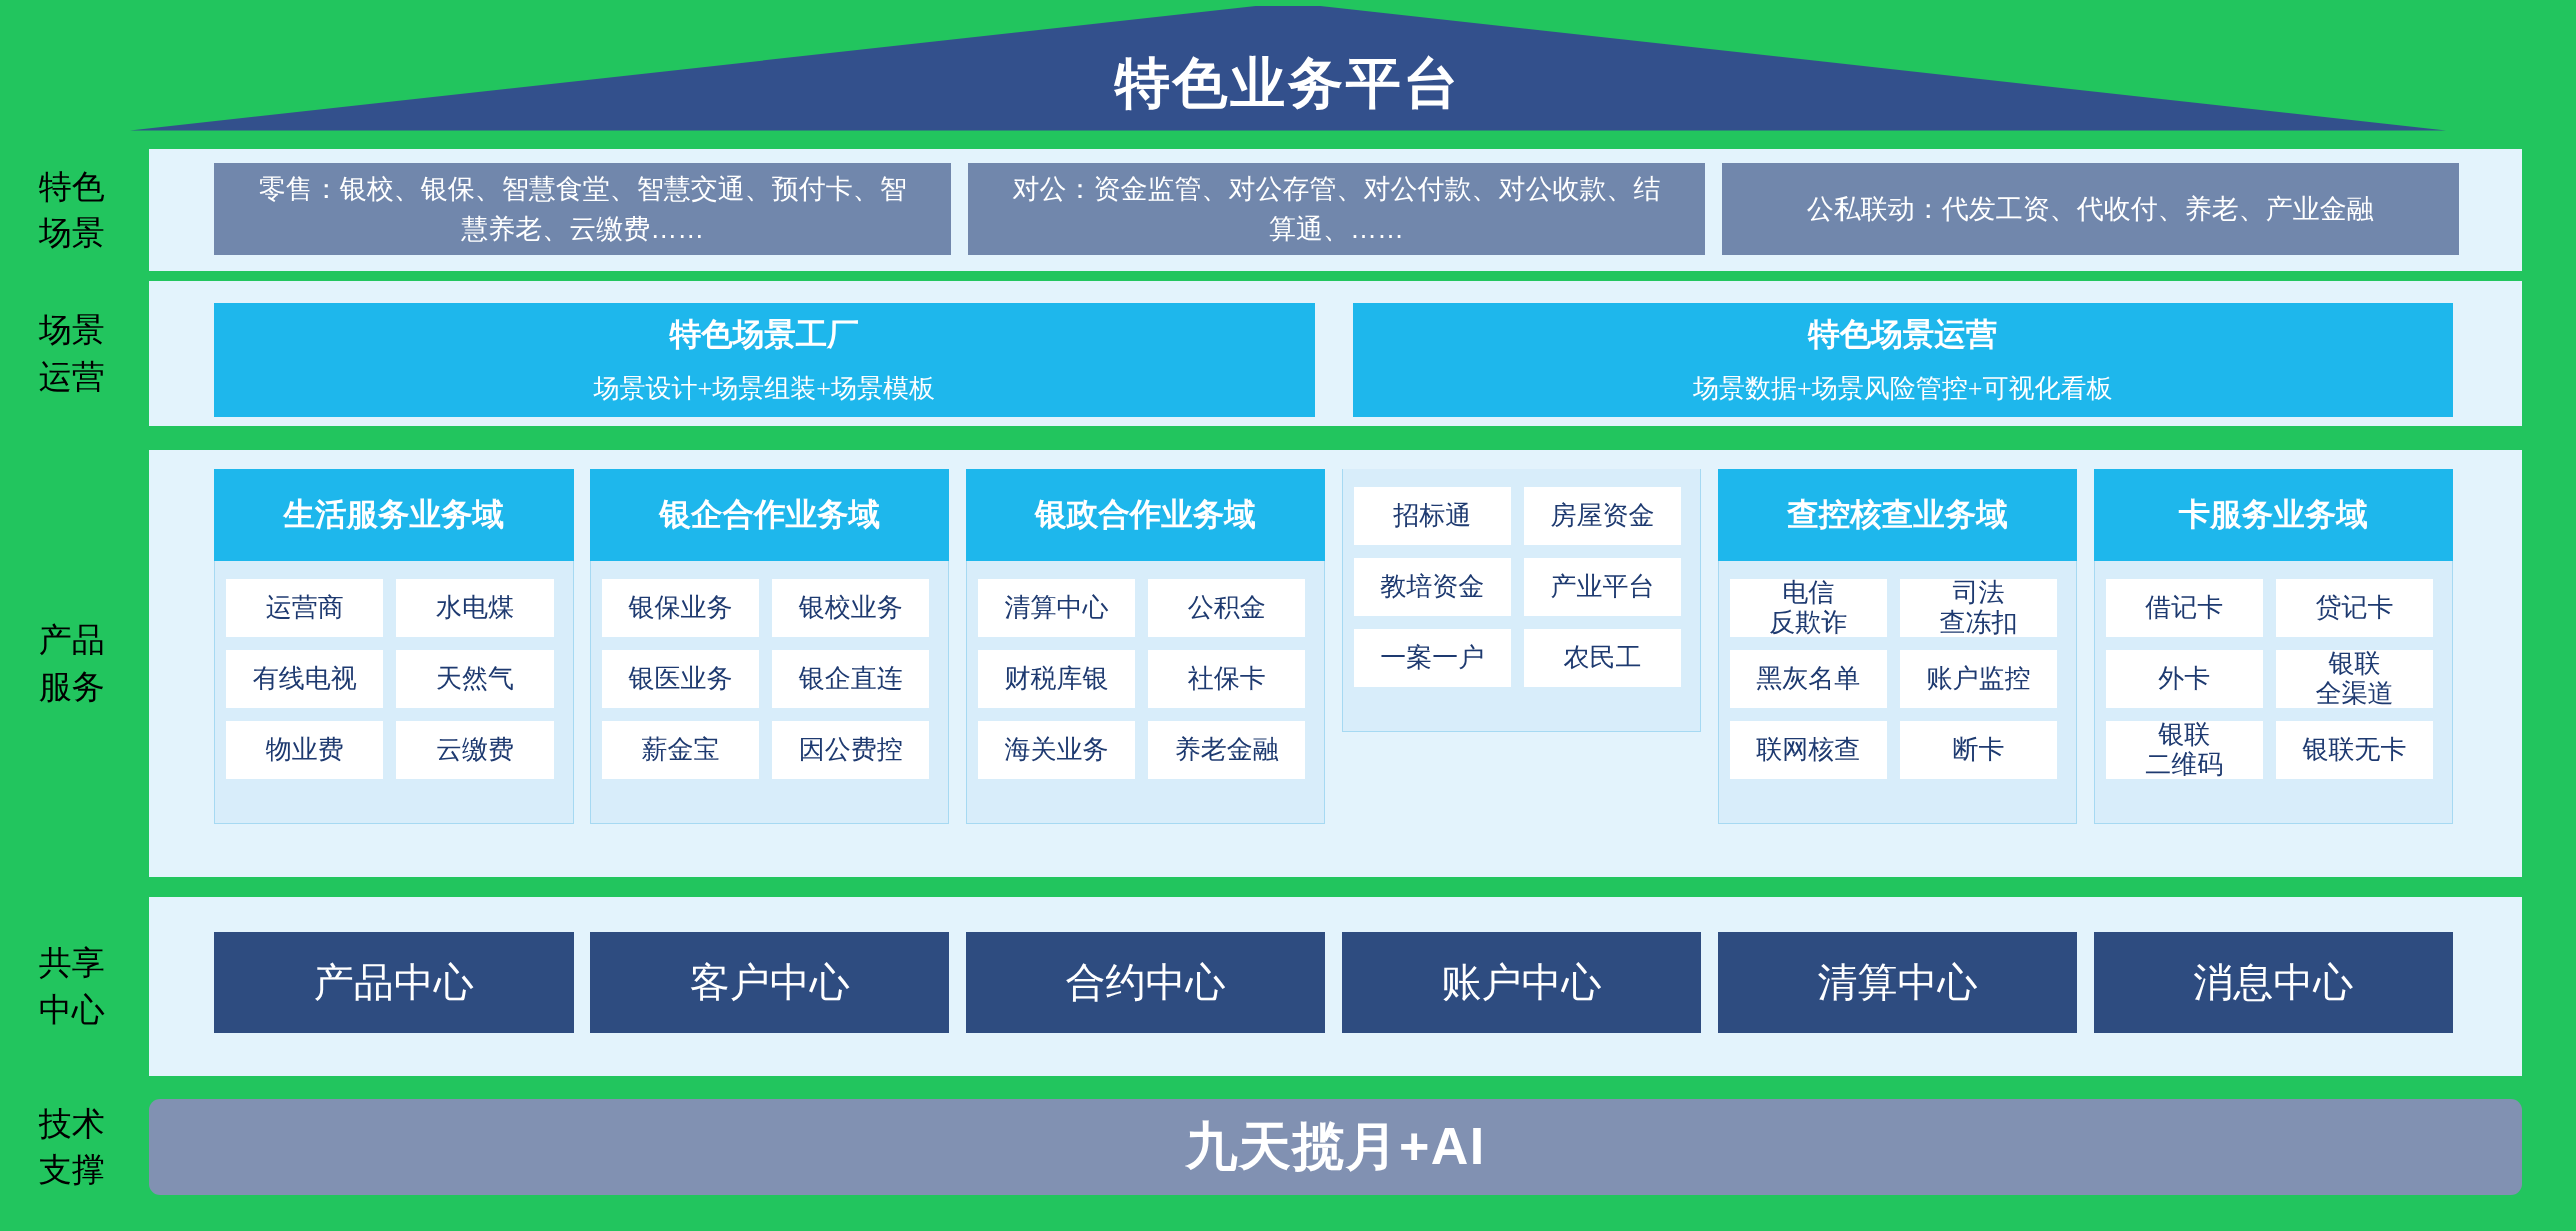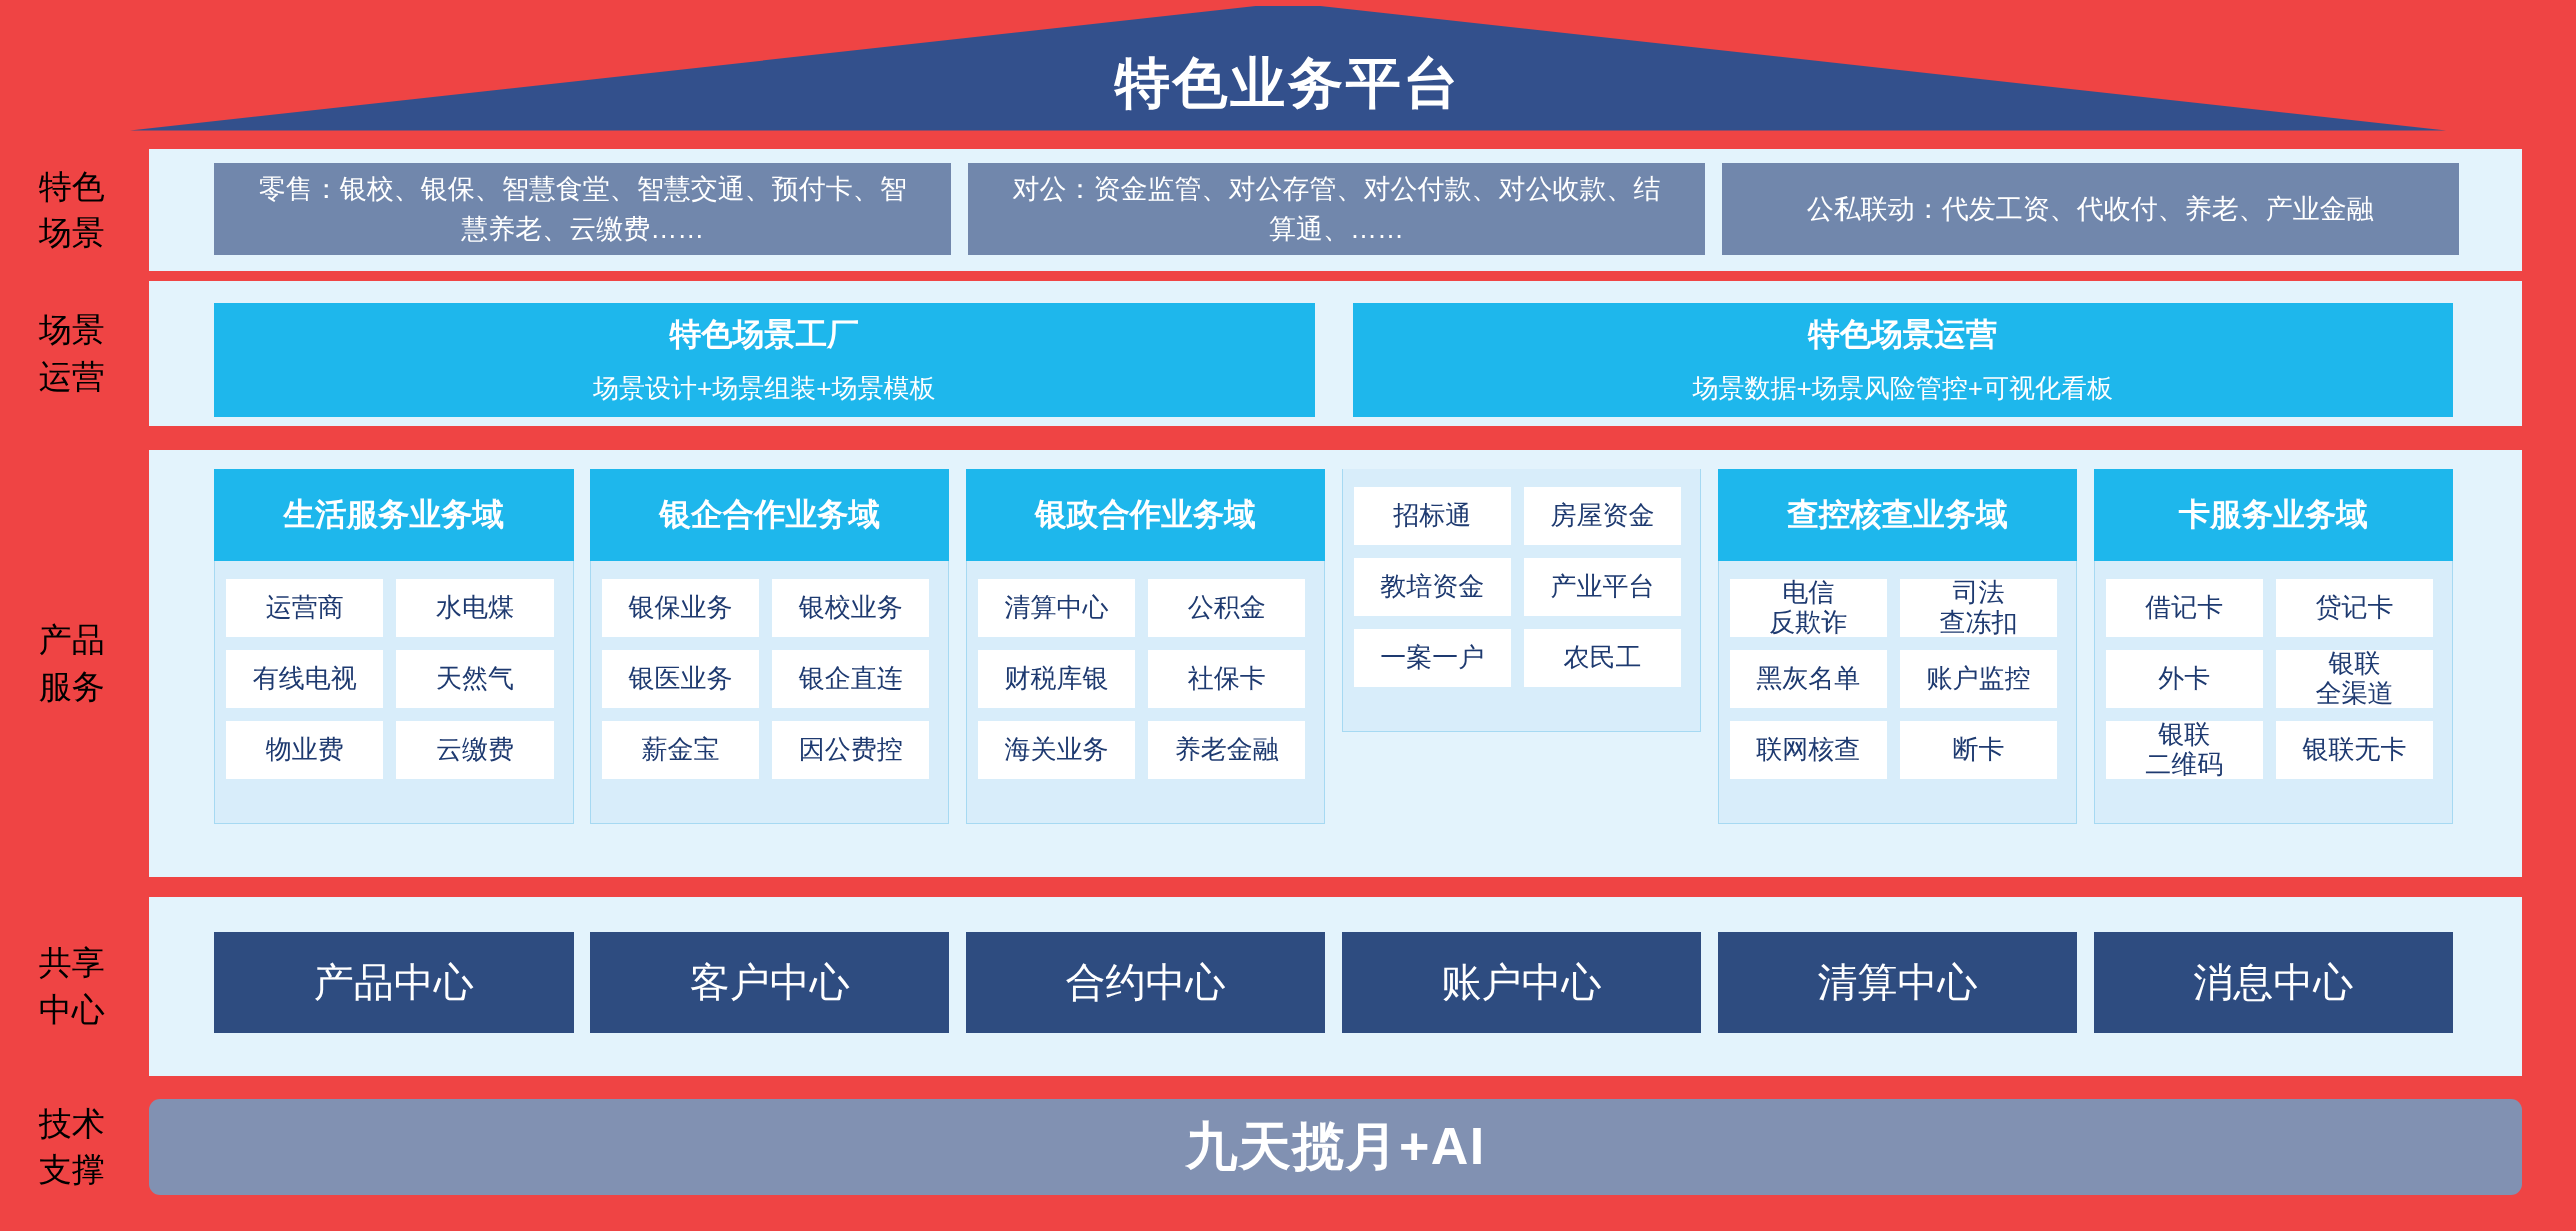--- a/index.html
+++ b/index.html
@@ -1,17 +1,17 @@
 <!DOCTYPE html>
 <html style="font-size:11px"><head>
 <meta charset="utf-8">
 <style>
   html, body { margin:0; padding:0; background:#ffffff; }
   .canvas {
-    position:relative; width:2576px; height:1232px; background:#ef4444;
+    position:relative; width:2576px; height:1232px; background:#22c55e;
     font-family:"Liberation Sans", sans-serif; overflow:hidden;
   }
 
   
   .roof {
     position:absolute; left:130px; top:5.5px; width:2316px; height:125px;
     background:#33508c;
     clip-path:polygon(48.8% 0, 51.2% 0, 100% 100%, 0 100%);
     display:flex; align-items:flex-end; justify-content:center;
   }
@@ -39,21 +39,21 @@
 
   
   .scene-row { position:absolute; left:214px; top:163px; width:2245px; height:92px; display:flex; gap:16.4px;border-radius:13px; }
   .scene-box {
     flex:1; background:#7187ac; color:#ffffff; font-size:27px; line-height:1.5;
     display:flex; align-items:center; justify-content:center; text-align:center;
     padding:0 34px; box-sizing:border-box;
   }
 
   
-  .ops-row { position:absolute; left:214px; top:303px; width:2239px; height:114px; display:flex; gap:38px; }
+  .ops-row { position:absolute; left:214px; top:303px; width:2239px; height:114px; display:flex; gap:38px;font-family:Liberation Serif, serif; }
   .ops-box {
     flex:1; background:#1eb7ec; color:#ffffff;
     display:flex; flex-direction:column; align-items:center; justify-content:center; gap:15px;
   }
   .ops-title { font-size:31.5px; font-weight:bold; }
   .ops-subtitle { font-size:26px; }
 
   
   .product-row { position:absolute; left:214px; top:469px; width:2239px; display:flex; gap:16.4px; }
   .domain-col { flex:1; display:flex; flex-direction:column; }

